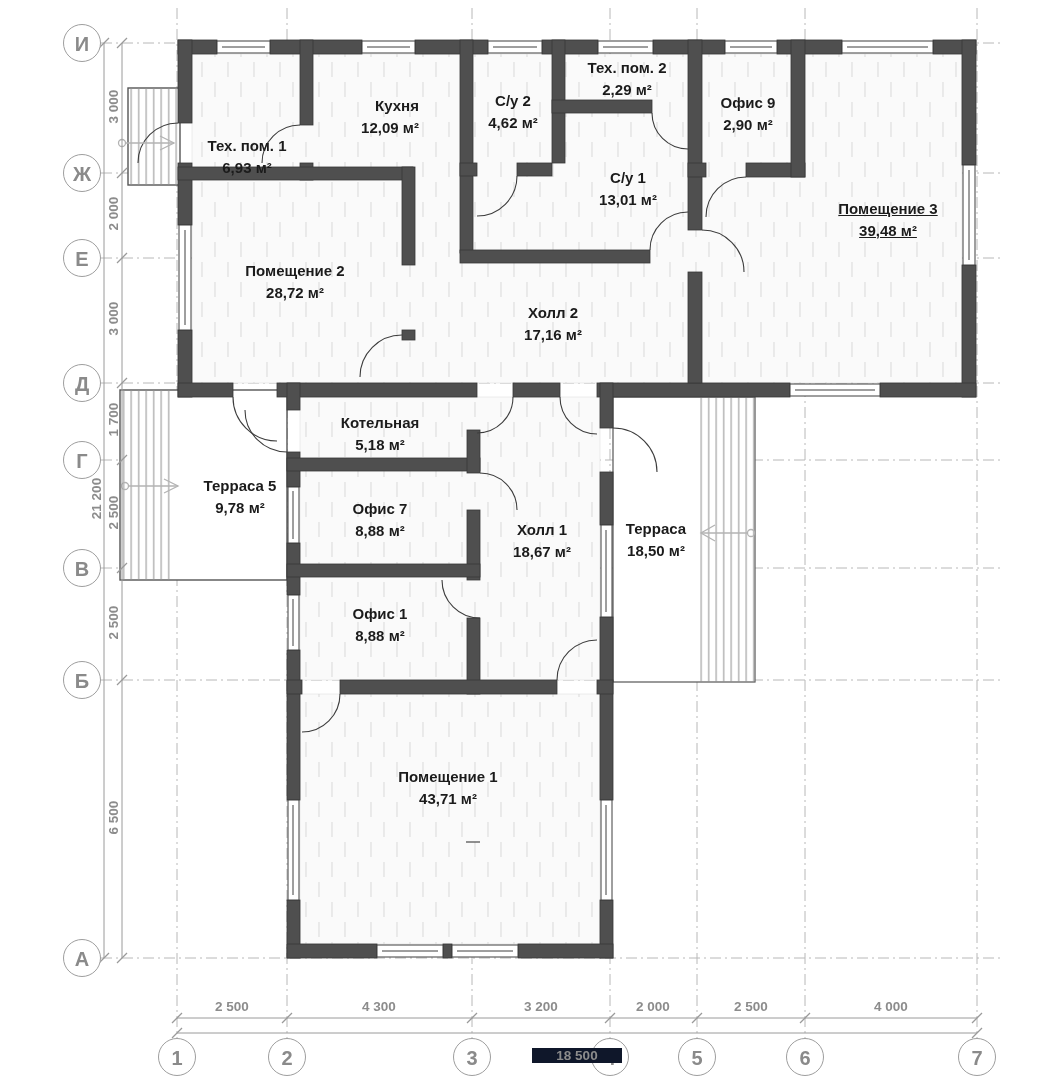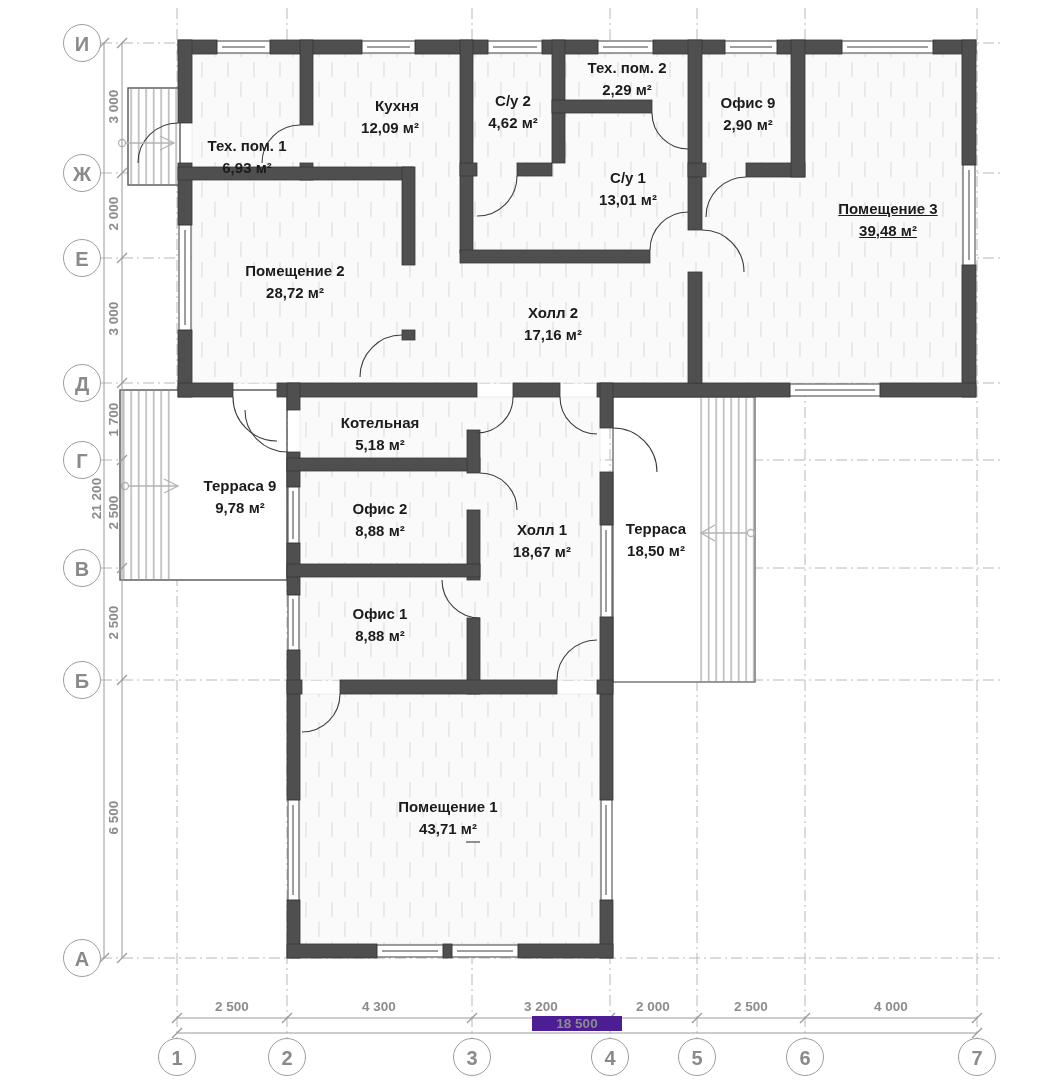--- a/index.html
+++ b/index.html
@@ -268,40 +268,40 @@
     </div>
 <div class="rlabel" style="left:553px;top:324px;">
       <div>Холл 2</div>
       <div>17,16 м²</div>
     </div>
 <div class="rlabel" style="left:380px;top:424px;margin-top:10px;">
       <div>Котельная</div>
       <div>5,18 м²</div>
     </div>
 <div class="rlabel" style="left:240px;top:497px;">
-      <div>Терраса 9</div>
+      <div>Терраса 5</div>
       <div>9,78 м²</div>
     </div>
 <div class="rlabel" style="left:380px;top:520px;">
-      <div>Офис 2</div>
+      <div>Офис 7</div>
       <div>8,88 м²</div>
     </div>
 <div class="rlabel" style="left:542px;top:541px;">
       <div>Холл 1</div>
       <div>18,67 м²</div>
     </div>
 <div class="rlabel" style="left:656px;top:540px;">
       <div>Терраса</div>
       <div>18,50 м²</div>
     </div>
 <div class="rlabel" style="left:380px;top:625px;">
       <div>Офис 1</div>
       <div>8,88 м²</div>
     </div>
-<div class="rlabel" style="left:448px;top:818px;">
+<div class="rlabel" style="left:448px;top:788px;">
       <div>Помещение 1</div>
       <div>43,71 м²</div>
     </div>
 
 <div class="bub" style="left:63px;top:24px;">И</div>
 <div class="bub" style="left:63px;top:154px;">Ж</div>
 <div class="bub" style="left:63px;top:239px;">Е</div>
 <div class="bub" style="left:63px;top:364px;">Д</div>
 <div class="bub" style="left:63px;top:441px;">Г</div>
 <div class="bub" style="left:63px;top:549px;">В</div>
@@ -324,15 +324,15 @@
 <div class="diml" style="left:78px;top:615px;">2 500</div>
 <div class="diml" style="left:78px;top:810px;">6 500</div>
 <div class="diml" style="left:61px;top:491px;">21 200</div>
 
 <div class="dimb" style="left:187px;top:999px;">2 500</div>
 <div class="dimb" style="left:334px;top:999px;">4 300</div>
 <div class="dimb" style="left:496px;top:999px;">3 200</div>
 <div class="dimb" style="left:608px;top:999px;">2 000</div>
 <div class="dimb" style="left:706px;top:999px;">2 500</div>
 <div class="dimb" style="left:846px;top:999px;">4 000</div>
-<div class="dimb" style="left:532px;top:1016px;background:#4c1d95;text-align:center;">18 500</div>
+<div class="dimb" style="left:532px;top:1048px;background:#0f172a;text-align:center;">18 500</div>
 
 </div>
 
 </body></html>

